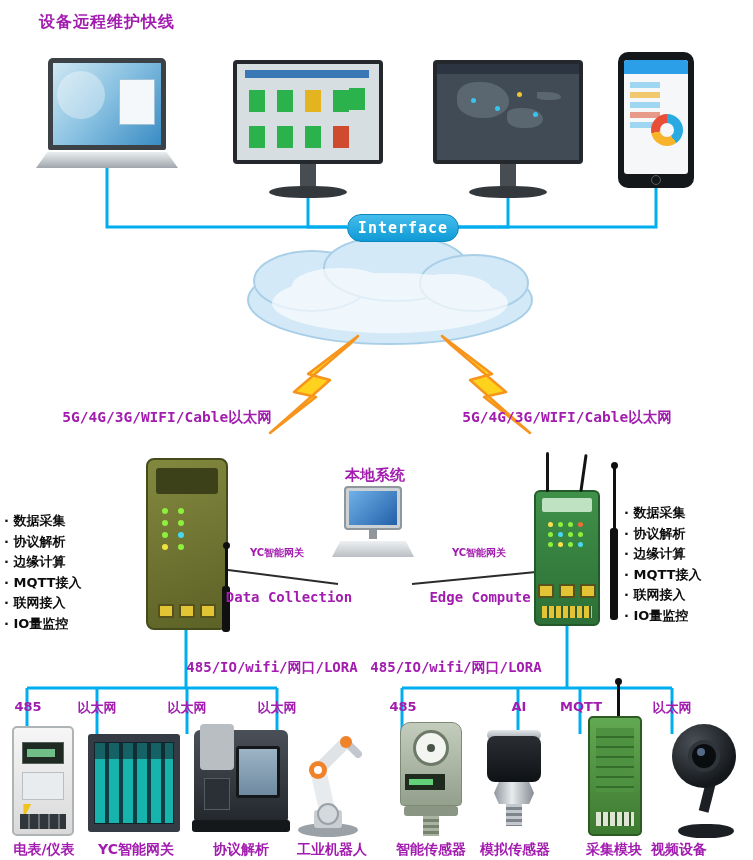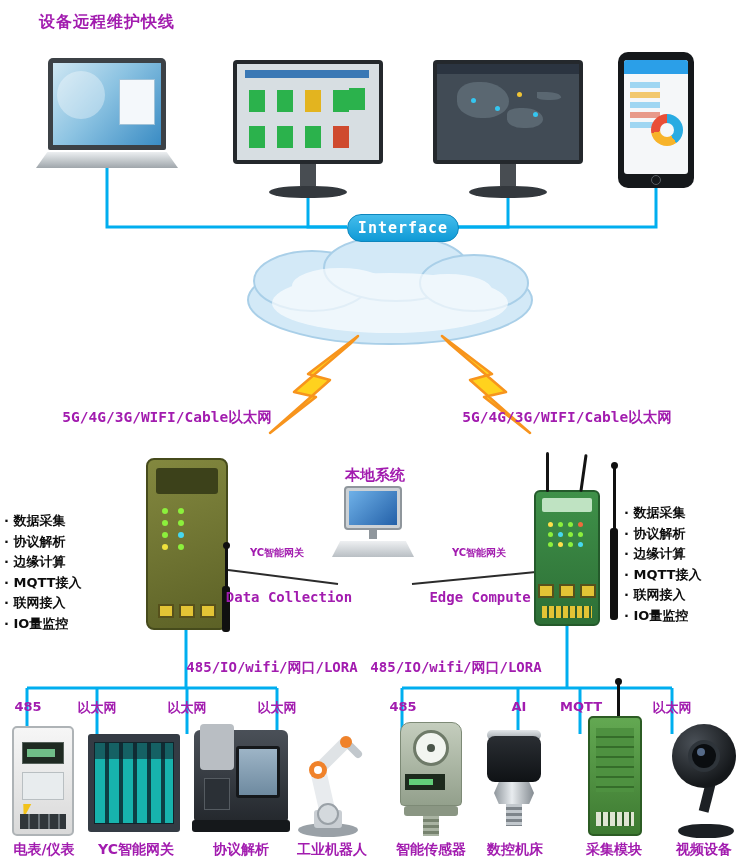--- a/index.html
+++ b/index.html
@@ -352,17 +352,17 @@
     <div class="cam-base"></div>
     <div class="cam-head"></div>
     <div class="cam-lens"></div>
   </div>
 
   <div class="lbl devlbl" style="left:4px;width:80px;">电表/仪表</div>
   <div class="lbl devlbl" style="left:92px;width:88px;">YC智能网关</div>
   <div class="lbl devlbl" style="left:202px;width:78px;">协议解析</div>
   <div class="lbl devlbl" style="left:290px;width:84px;">工业机器人</div>
   <div class="lbl devlbl" style="left:388px;width:86px;">智能传感器</div>
-  <div class="lbl devlbl" style="left:472px;width:86px;">数控机床</div>
+  <div class="lbl devlbl" style="left:472px;width:86px;">模拟传感器</div>
   <div class="lbl devlbl" style="left:577px;width:74px;">采集模块</div>
-  <div class="lbl devlbl" style="left:667px;width:74px;">视频设备</div>
+  <div class="lbl devlbl" style="left:642px;width:74px;">视频设备</div>
 
 </div>
 
 </body></html>

